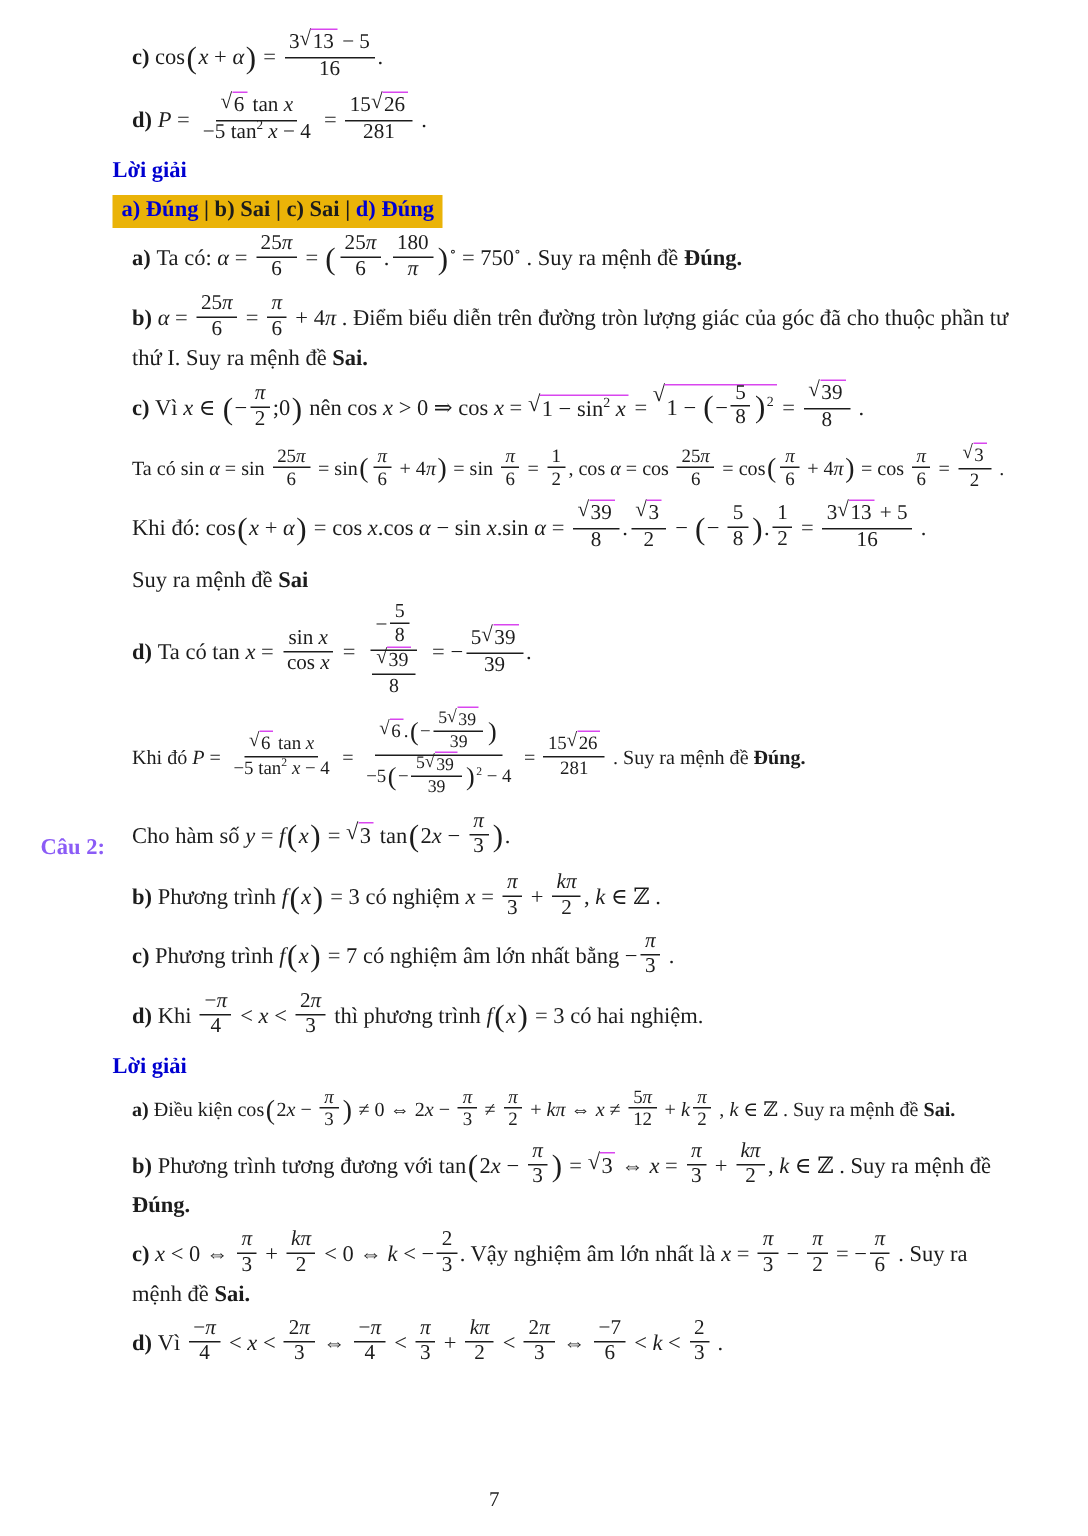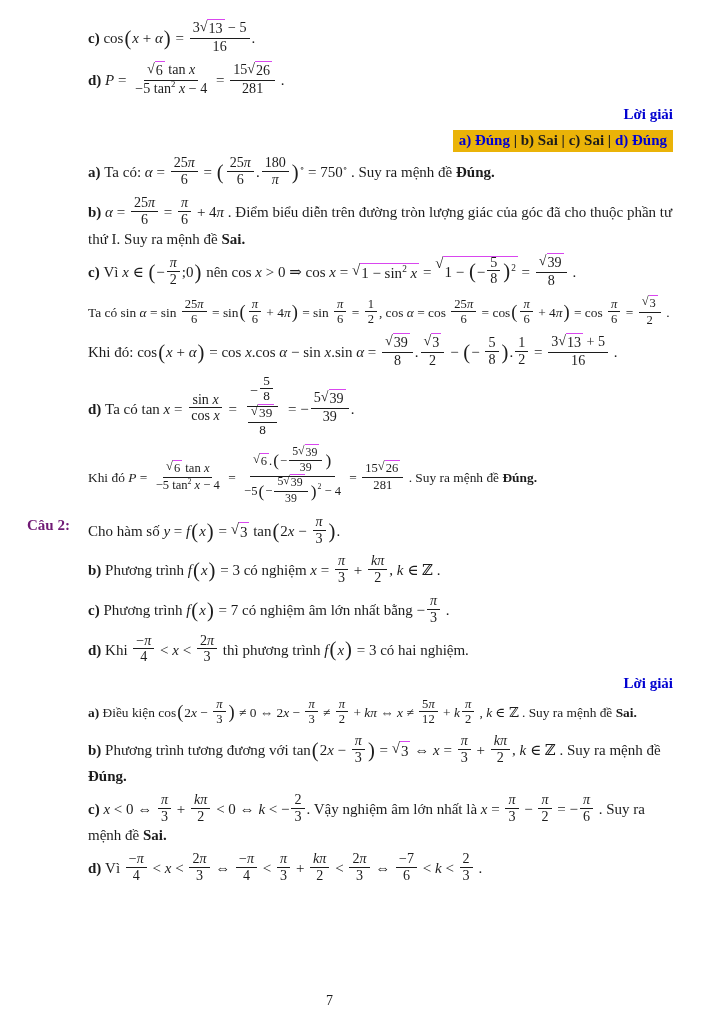--- a/index.html
+++ b/index.html
@@ -4,40 +4,40 @@
 <style>
   html,body{margin:0;padding:0;background:#ffffff;}
   .page{
     width:689px;height:1024px;overflow:hidden;background:#ffffff;
     font-family:"Liberation Serif","DejaVu Serif",serif;
     font-size:15px;color:#1c1c1c;position:relative;
     padding:22px 16px 0 27px;box-sizing:border-box;line-height:1.3;
   }
   .line{margin:0 0 7px 0;}
   .body{padding-left:61px;}
-  .center{text-align:right;padding-left:48px;margin:4px 0 5px 0;}
+  .center{text-align:left;padding-left:48px;margin:4px 0 5px 0;}
   .tight{white-space:nowrap;font-size:13.4px;}
   .bo{font-weight:bold;}
   .it{font-style:italic;}
   .blue{color:#0000d0;font-weight:bold;}
   .hl{background:#eab308;padding:1px 6px 2px 6px;display:inline-block;}
   sup{font-size:0.62em;line-height:0;}
   .bp{font-size:1.38em;vertical-align:-0.1em;line-height:0;padding:0 1px;}
   .frac{
     display:inline-flex;flex-direction:column;align-items:center;
     vertical-align:middle;text-align:center;margin:0 2px;
     line-height:1.12;font-size:0.94em;position:relative;top:-2px;
   }
   .frac > .num{padding:0 3px;border-bottom:1px solid #1c1c1c;display:block;}
   .frac > .den{padding:0 3px;display:block;}
   .sqrt{display:inline-flex;align-items:flex-start;vertical-align:middle;position:relative;top:-1px;}
   .sqrt > .rs{line-height:1.05;}
   .sqrt > .rad{border-top:1px solid #d946ef;padding:0 2px 0 1px;line-height:1.2;}
   .cau{display:flex;}
-  .cau-label{flex:0 0 61px;color:#701a75;font-weight:bold;}
+  .cau-label{flex:0 0 61px;color:#8b5cf6;font-weight:bold;margin-top:14px;}
   .cau-content{flex:1;}
   .pagenum{position:absolute;left:0;right:30px;bottom:14px;text-align:center;font-size:14px;}
 </style>
 </head>
 <body>
 
 <div class="page">
   <div id="doc">
       <div class="line body"><span class="bo">c) </span><span>cos</span><span class="bp">(</span><span class="it">x</span><span> + </span><span class="it">α</span><span class="bp">)</span><span> = </span><span class="frac">
           <span class="num"><span>3</span><span class="sqrt">
@@ -143,20 +143,21 @@
         </span><span class="bp">)</span><span>.</span><span class="frac">
           <span class="num"><span>1</span></span>
           <span class="den"><span>2</span></span>
         </span><span> = </span><span class="frac">
           <span class="num"><span>3</span><span class="sqrt">
               <span class="rs">√</span>
               <span class="rad"><span>13</span></span>
             </span><span> + 5</span></span>
           <span class="den"><span>16</span></span>
         </span><span> .</span></div>
+      <div class="line body"><span>Suy ra mệnh đề </span><span class="bo">Sai</span></div>
       <div class="line body"><span class="bo">d) </span><span>Ta có tan </span><span class="it">x</span><span> = </span><span class="frac">
           <span class="num"><span>sin </span><span class="it">x</span></span>
           <span class="den"><span>cos </span><span class="it">x</span></span>
         </span><span> = </span><span class="frac">
           <span class="num"><span>−</span><span class="frac">
               <span class="num"><span>5</span></span>
               <span class="den"><span>8</span></span>
             </span></span>
           <span class="den"><span class="frac">
               <span class="num"><span class="sqrt">

